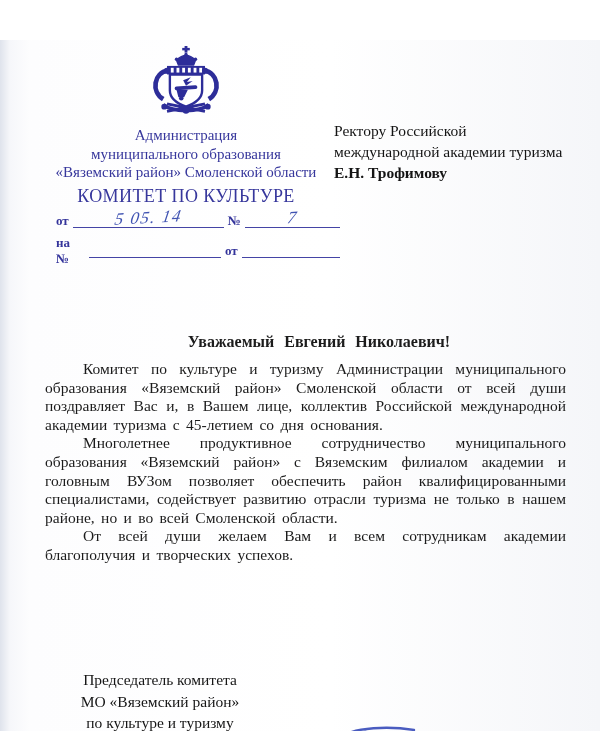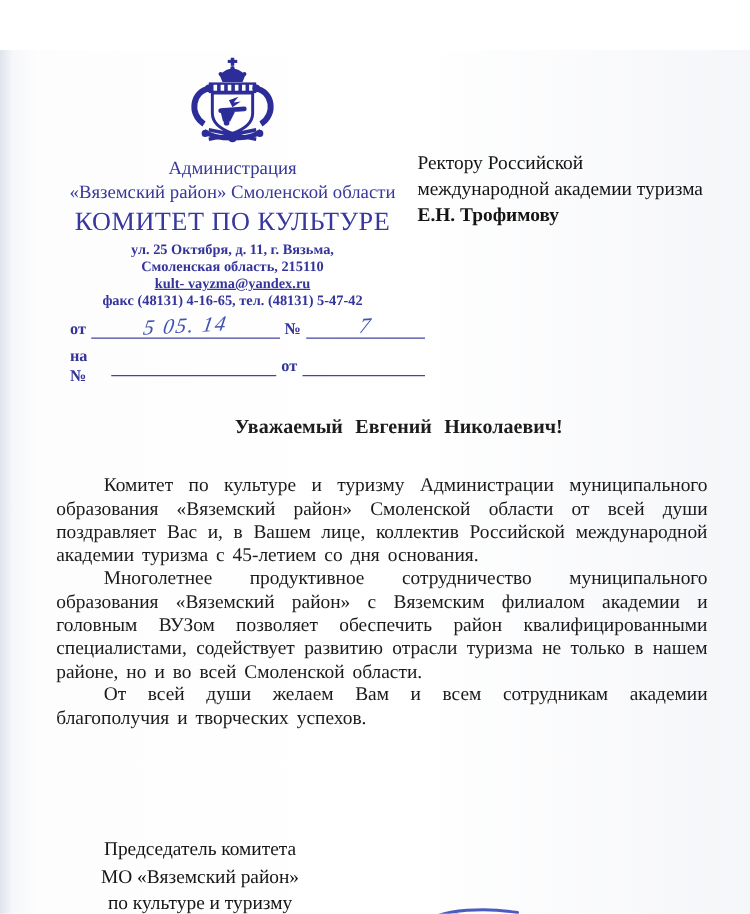--- a/index.html
+++ b/index.html
@@ -17,21 +17,21 @@
     color:#1c1c1c;
     margin-top:40px;
   }
   
   .head-left{
     position:absolute; left:28px; top:6px; width:316px;
     text-align:center;
   }
   .emblem{ display:block; margin:0 auto 6px auto; }
   .org-line{ color:#37379c; font-size:15px; line-height:18.5px; }
-  .committee{ color:#37379c; font-size:21px; line-height:19px; margin-top:5px; letter-spacing:.4px; }
+  .committee{ color:#37379c; font-size:18px; line-height:19px; margin-top:5px; letter-spacing:.4px; }
   .addr{ color:#34349b; font-size:11.5px; font-weight:bold; line-height:13.5px; margin-top:7px; }
   .addr .email{ text-decoration:underline; }
   
   .ref{ margin-top:7px; text-align:left; padding-left:28px; color:#34349b; font-size:13px; font-weight:bold; }
   .ref-row{ display:flex; align-items:center; margin-bottom:6px; }
   .blank{
     display:inline-block; border-bottom:1.2px solid #4444a5;
     height:15px; position:relative; margin:0 4px;
   }
   .hand{
@@ -46,21 +46,21 @@
     position:absolute; left:334px; top:80px; width:262px;
     font-size:15.5px; line-height:21px; color:#141414; text-align:left;font-family:Liberation Serif, serif;
   }
   .recipient .name{ font-weight:bold; }
   
   .salutation{
     position:absolute; left:0; top:293px; width:600px;
     text-align:center; font-weight:bold; font-size:16px; word-spacing:6px;padding-left:38px;
   }
   .body-text{
-    position:absolute; left:45px; top:340px; width:521px;
+    position:absolute; left:45px; top:320px; width:521px;
     font-size:15.5px; line-height:18.6px; text-align:justify; color:#1b1b1b;
   }
   .body-text p{ text-indent:38px; word-spacing:2.5px; }
   
   .sig-title{
     position:absolute; left:45px; top:629px; width:230px;
     font-size:15.5px; line-height:21.5px; color:#161616;text-align:center;
   }
   .sig-scribble{ position:absolute; left:318px; top:678px; }
   .sig-name{
@@ -109,29 +109,24 @@
 
         <path d="M26 62 C36 70 64 70 74 62" fill="none" stroke-width="4"></path>
         <path d="M30 69 L70 61 M30 61 L70 69" fill="none" stroke-width="3"></path>
         <circle cx="27" cy="64" r="3" stroke="none"></circle>
         <circle cx="73" cy="64" r="3" stroke="none"></circle>
         <circle cx="50" cy="68" r="3.4" stroke="none"></circle>
       </g>
     </svg>
 
     <div class="org-line">Администрация</div>
+    <div class="org-line">муниципального образования</div>
     <div class="org-line">«Вяземский район» Смоленской области</div>
     <div class="committee">КОМИТЕТ ПО КУЛЬТУРЕ</div>
 
-    <div class="addr">
-      <div>ул. 25 Октября, д. 11, г. Вязьма,</div>
-      <div>Смоленская область, 215110</div>
-      <div class="email">kult- vayzma@yandex.ru</div>
-      <div>факс (48131) 4-16-65,  тел. (48131) 5-47-42</div>
-    </div>
 
     <div class="ref">
       <div class="ref-row">
         <span>от</span>
         <span class="blank" style="width:152px;">
           <span class="hand">5 05. 14</span>
         </span>
         <span>№</span>
         <span class="blank" style="width:96px;">
           <span class="hand">7</span>

